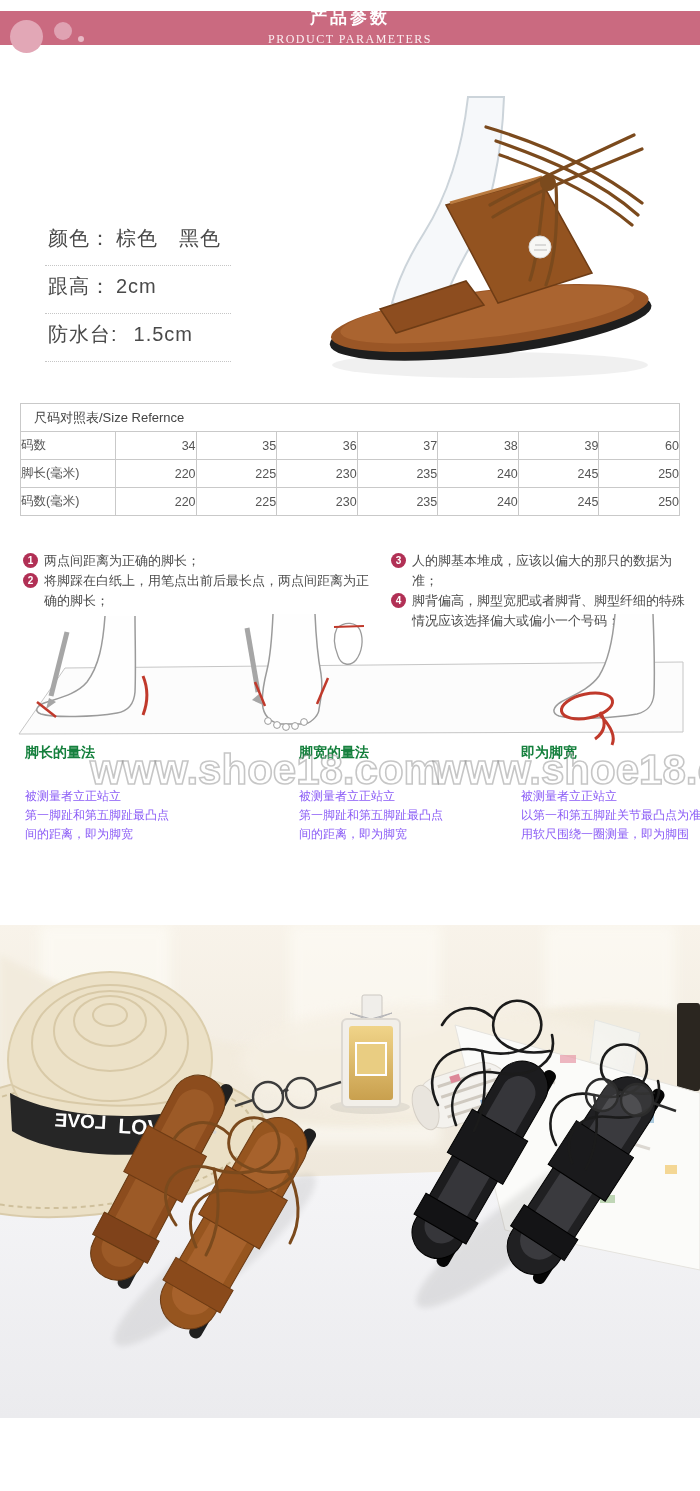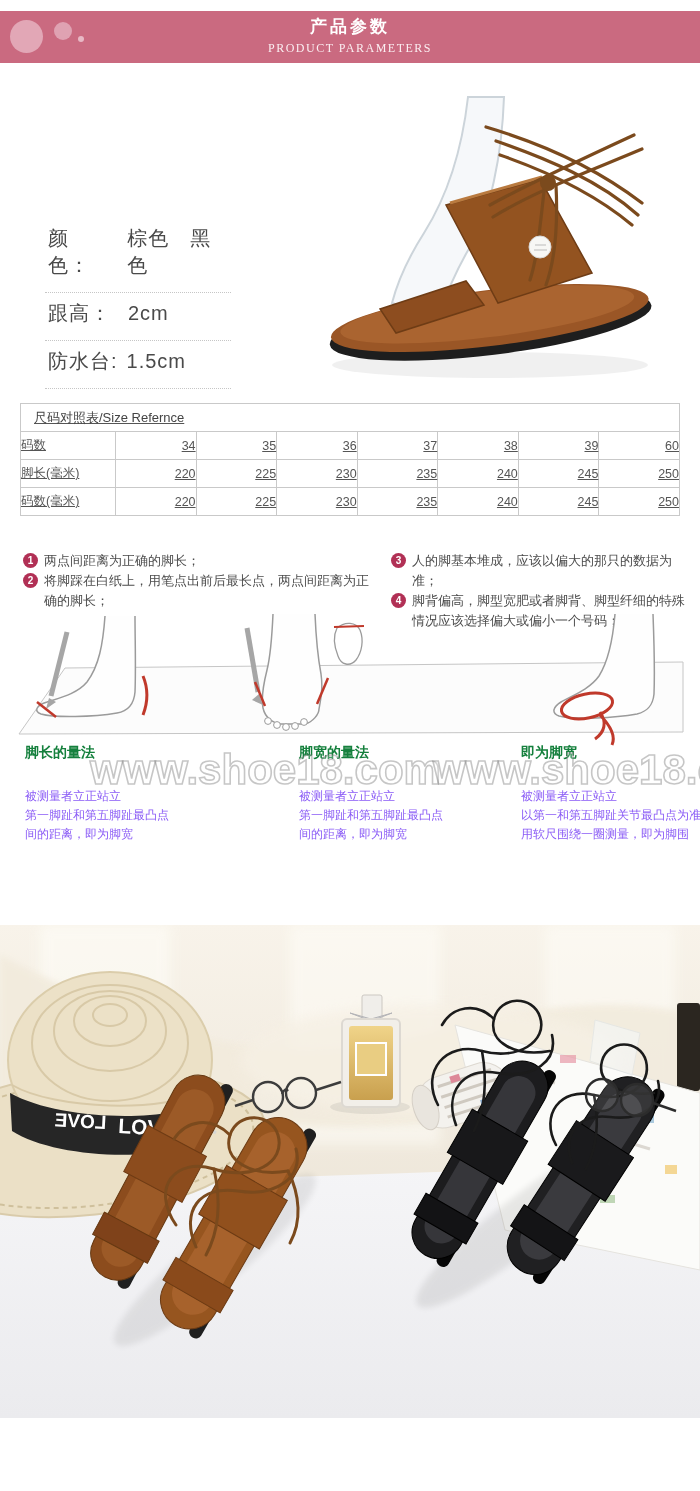--- a/index.html
+++ b/index.html
@@ -1,39 +1,39 @@
 <!DOCTYPE html>
 <html><head>
 <meta charset="utf-8">
 <style>
   html,body{margin:0;padding:0;background:#fff;}
   #page{position:relative;width:700px;height:1491px;background:#fff;overflow:hidden;
         font-family:"Liberation Sans","DejaVu Sans",sans-serif;}
 
   
-  .header-bar{position:absolute;left:0;top:11px;width:700px;height:52px;background:#ca6a80;
+  .header-bar{position:absolute;left:0;top:11px;width:700px;height:34px;background:#ca6a80;
               display:flex;flex-direction:column;align-items:center;justify-content:center;}
   .hdr-cn{color:#ffffff;font-size:17px;font-weight:bold;letter-spacing:3px;line-height:22px;}
   .hdr-en{color:#fbeef1;font-size:12px;font-family:"Liberation Serif","DejaVu Serif",serif;
           letter-spacing:1.5px;line-height:20px;}
   .hcirc{position:absolute;border-radius:50%;background:#e2a7b6;}
   .hc1{left:10px;top:9px;width:33px;height:33px;}
   .hc2{left:54px;top:11px;width:18px;height:18px;background:#dfa2b2;}
   .hc3{left:78px;top:25px;width:6px;height:6px;background:#e8b9c5;}
 
   
   .attrs{position:absolute;left:45px;top:218px;width:186px;}
   .attr-row{display:flex;align-items:baseline;font-size:20px;color:#4a4a4a;letter-spacing:1px;
             padding:7px 0 13px 3px;border-bottom:1px dotted #c6c6c6;}
-  .attr-gap .attr-val{margin-left:17px;}
-  .attr-tight .attr-val{margin-left:9px;}
+  .attr-gap .attr-val{margin-left:5px;}
+  .attr-tight .attr-val{margin-left:16px;}
 
   
   .size-table{position:absolute;left:20px;top:403px;width:660px;border-collapse:collapse;
-              table-layout:fixed;font-size:12.5px;color:#555;text-decoration:underline;}
+              table-layout:fixed;font-size:12.5px;color:#555;}
   .size-table td{border:1px solid #c9c9c9;height:27px;text-align:right;padding:0;}
   .size-table .t-title{text-align:left;padding-left:13px;font-size:13px;color:#444;}
   .size-table .t-label{text-align:left;}
 
   
   .notes-left{position:absolute;left:23px;top:551px;width:356px;}
   .notes-right{position:absolute;left:391px;top:551px;width:302px;}
   .note{display:flex;font-size:13px;color:#4c4c4c;line-height:20px;}
   .note-num{flex:0 0 15px;height:15px;border-radius:50%;background:#b13055;color:#fff;
             font-size:10px;line-height:15px;text-align:center;font-weight:bold;margin:2px 6px 0 0;}

